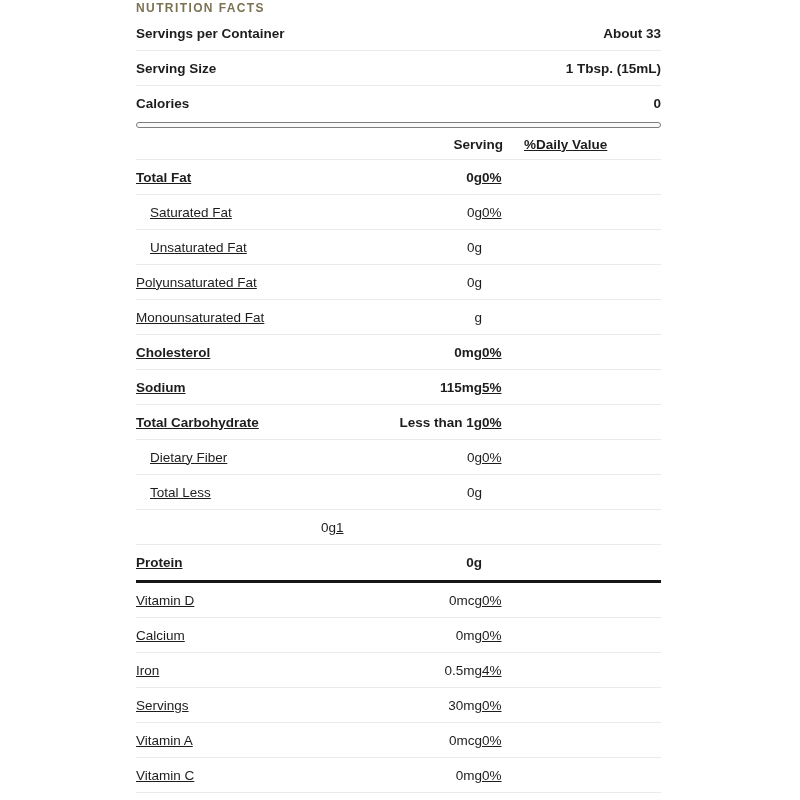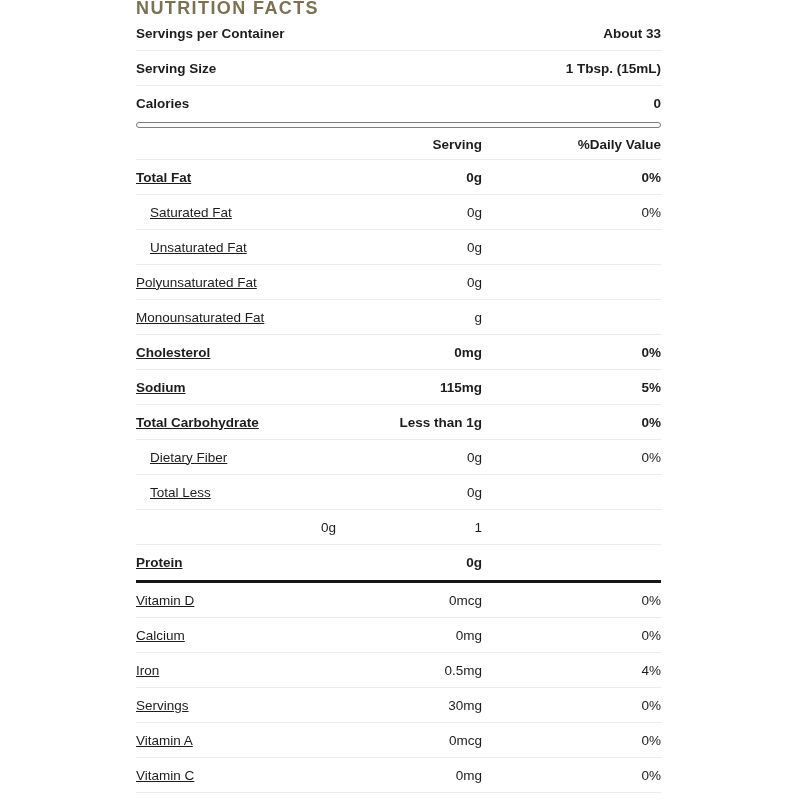--- a/index.html
+++ b/index.html
@@ -11,21 +11,21 @@
     overflow: hidden;
   }
   .panel {
     position: absolute;
     left: 136px; top: 0;
     width: 525px;
   }
   .panel-title {
     height: 16px;
     line-height: 16px;
-    font-size: 18px;
+    font-size: 12px;
     font-weight: bold;
     letter-spacing: 1.4px;
     color: #7a7253;
   }
   .info-row {
     height: 35px;
     display: flex;
     align-items: center;
     justify-content: space-between;
     font-size: 13.5px;
@@ -42,24 +42,24 @@
     margin: 1px 0;
   }
   .grid-row {
     display: grid;
     grid-template-columns: 200px 146px 1fr;
     align-items: center;
     height: 35px;
     font-size: 13.5px;
     border-bottom: 1px solid #ebebeb;
   }
-  .grid-row.header-row { height: 31px; font-weight: bold; }
+  .grid-row.header-row { height: 31px; font-weight: bold; gap: 21px; }
   .grid-row .c-label { text-align: left; white-space: nowrap; text-decoration: underline; }
   .grid-row .c-serving { text-align: right; white-space: nowrap; }
-  .grid-row .c-dv { text-align: right; white-space: nowrap; }
+  .grid-row .c-dv { white-space: nowrap; text-decoration: underline; }
   .grid-row.bold .c-label,
   .grid-row.bold .c-serving,
   .grid-row.bold .c-dv { font-weight: bold; }
   .grid-row .indent { padding-left: 14px; }
   .grid-row.no-border { border-bottom: none; }
   .black-divider {
     height: 3px;
     background: #161616;
   }
 </style>

